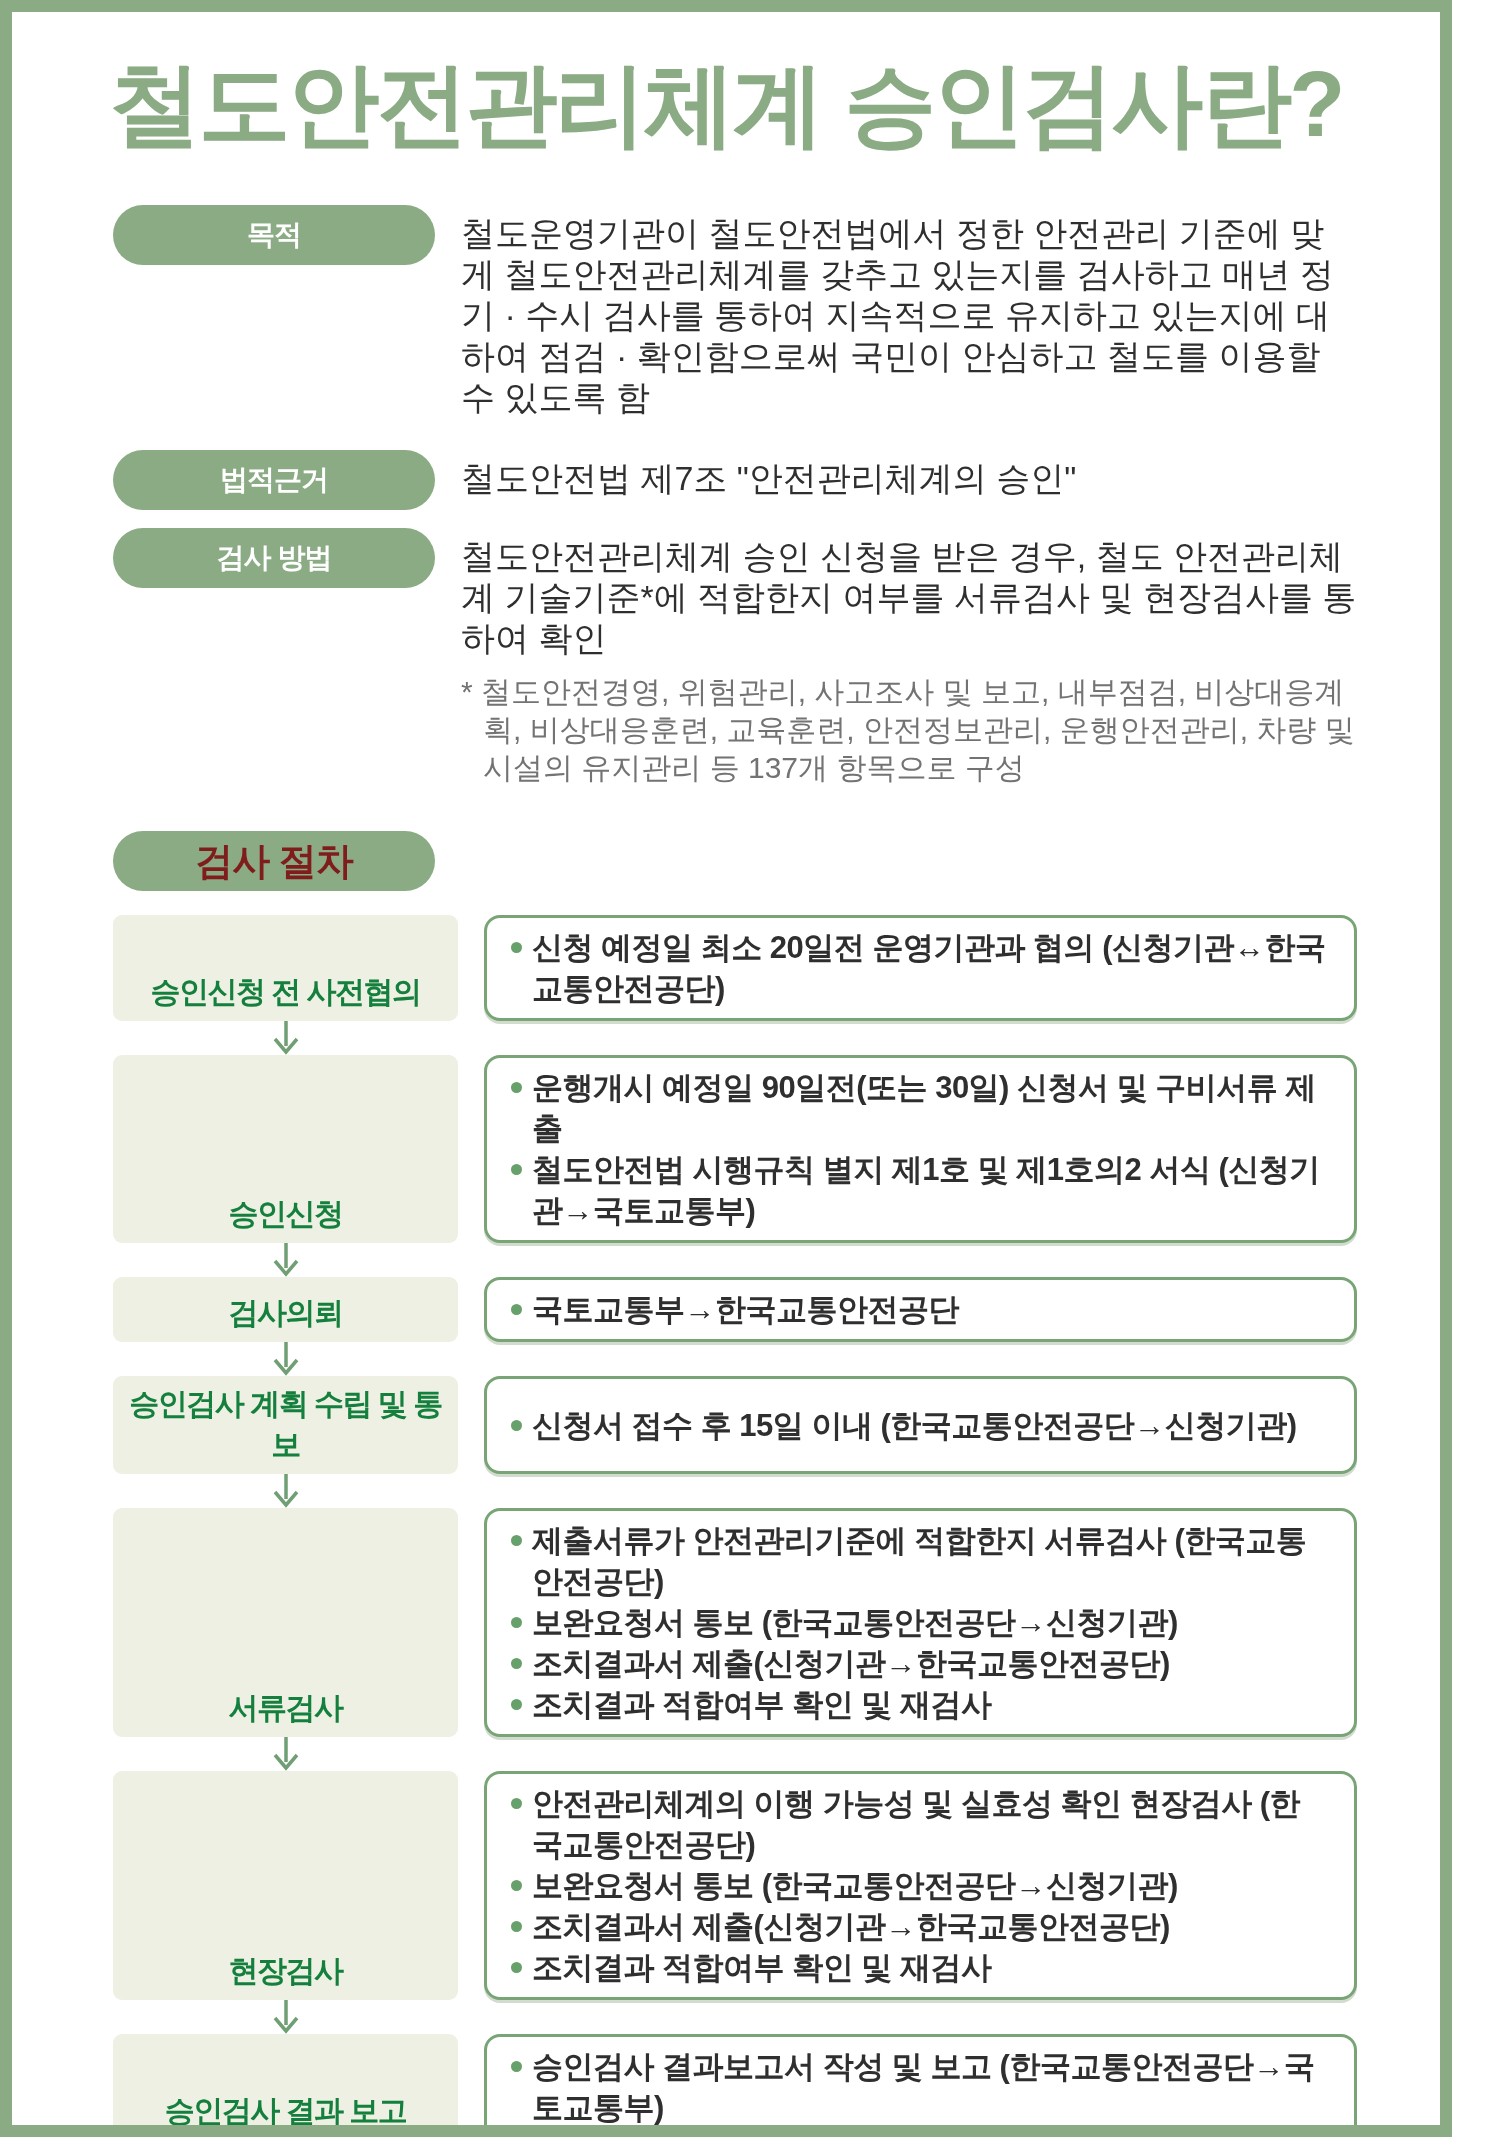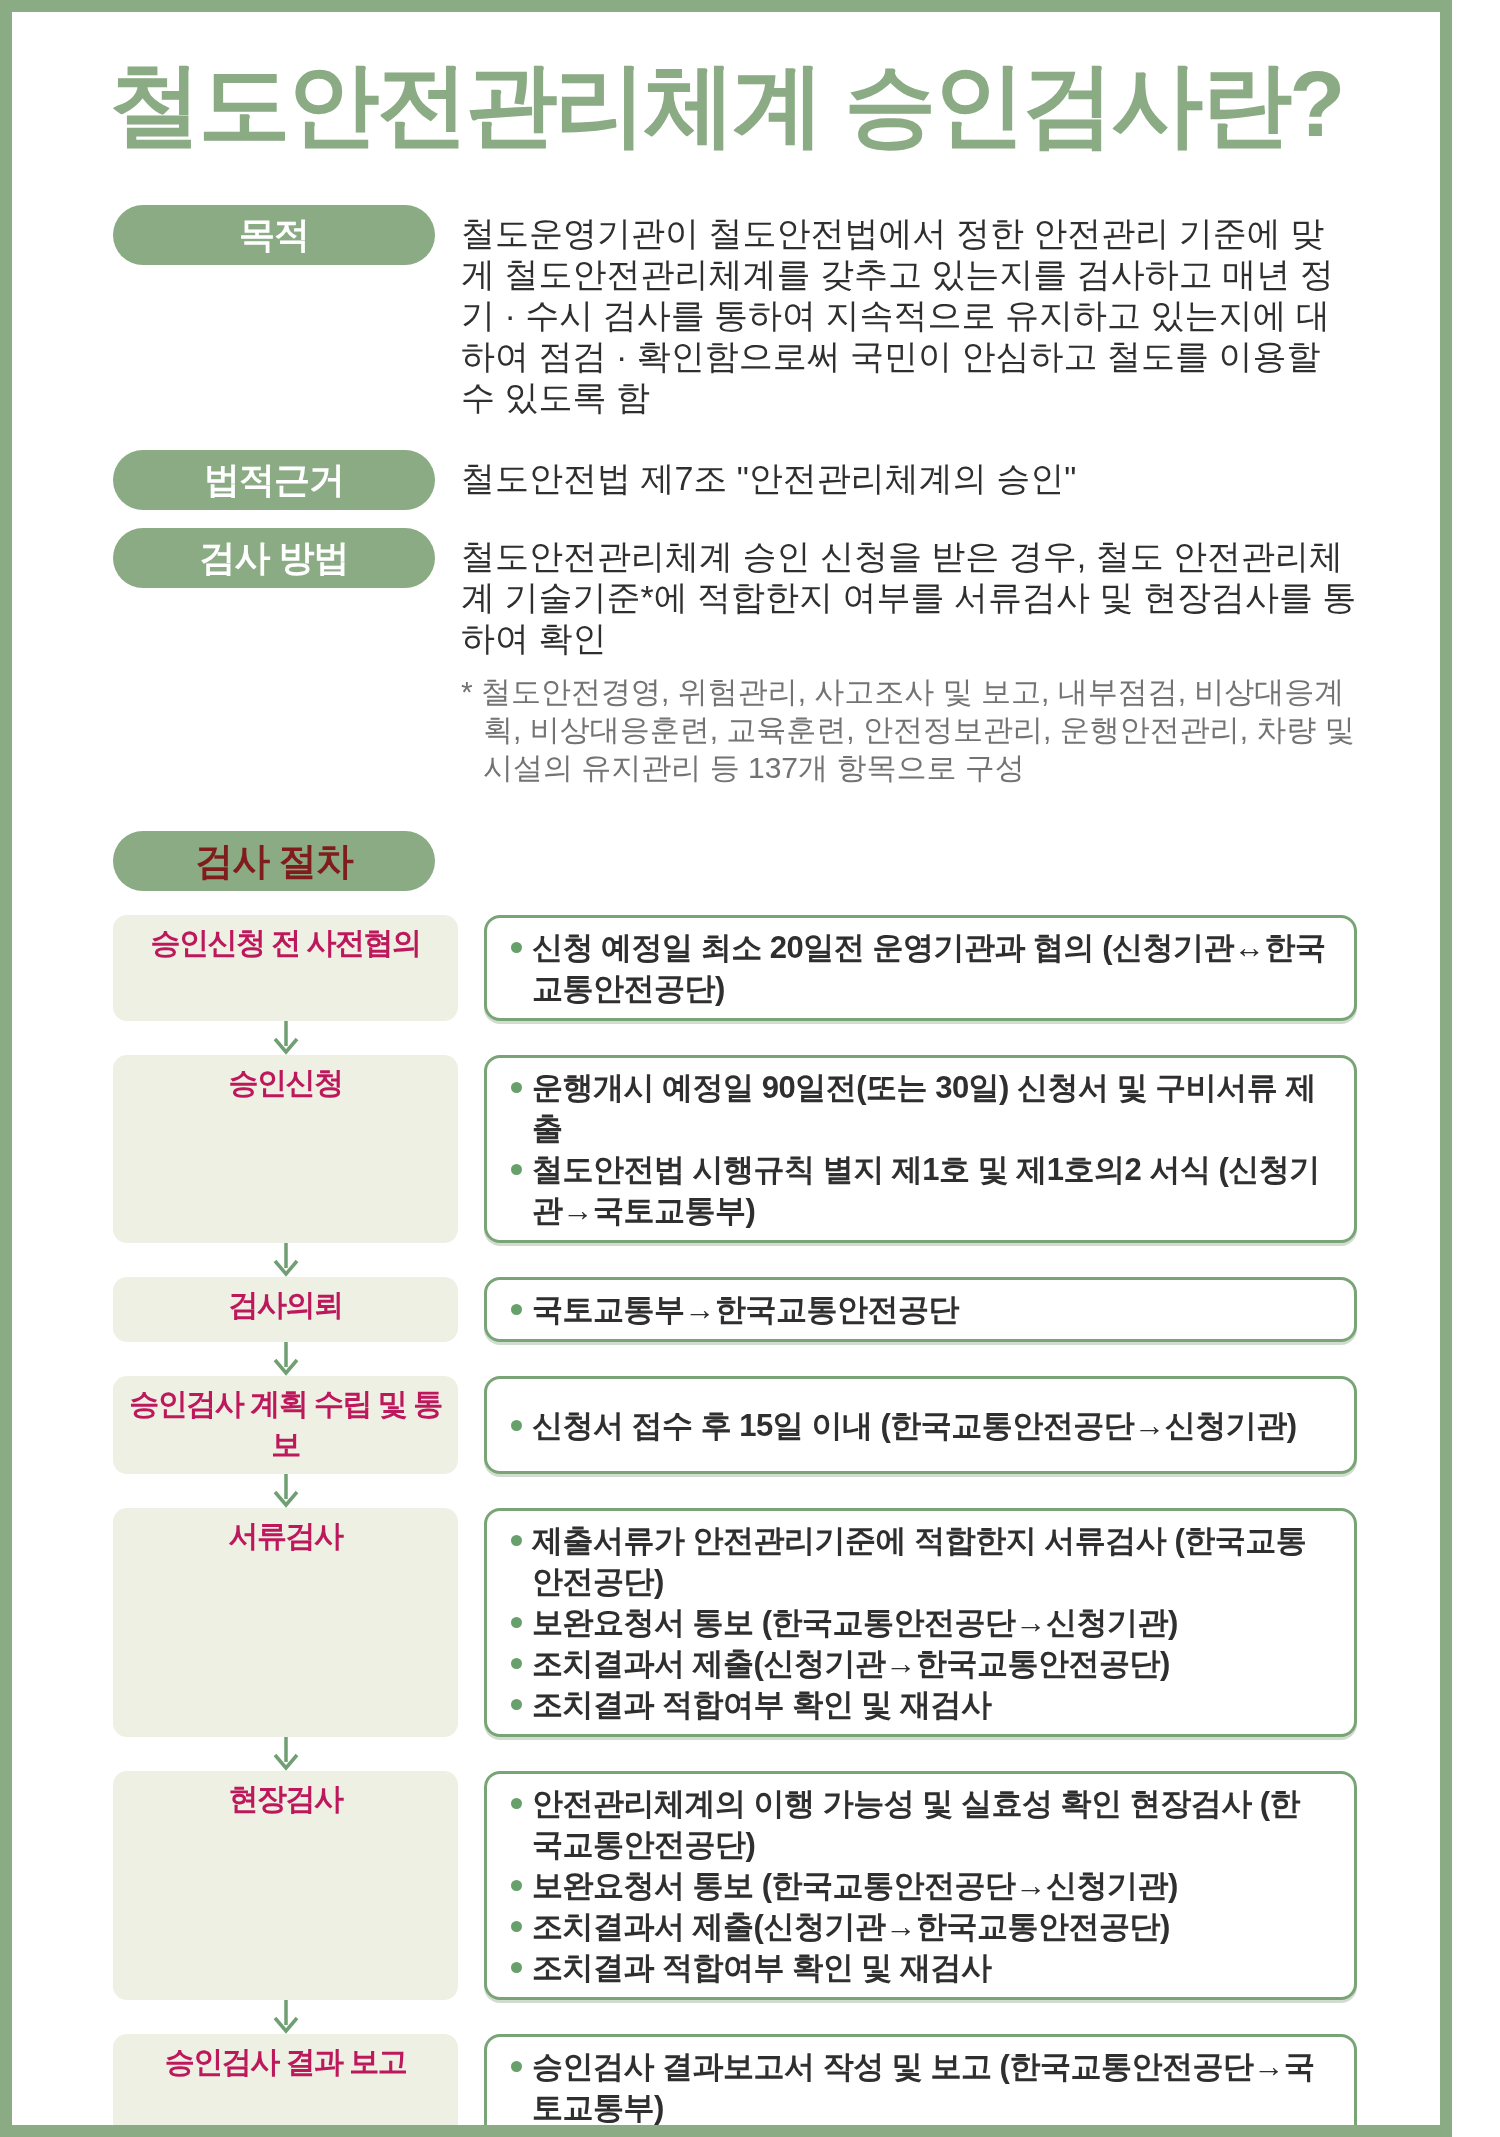--- a/index.html
+++ b/index.html
@@ -13,37 +13,37 @@
   .page { width:1452px; height:2137px; border:12px solid var(--frame); background:#fff; overflow:hidden; }
 
   .title { margin:42px 40px 0; text-align:center; font-size:92px; font-weight:900;
            color:var(--accent); letter-spacing:-3px; line-height:1.1; }
 
   .section { display:flex; gap:26px; align-items:flex-start; margin:0 83px 0 101px; }
   .sec-purpose { margin-top:58px; }
   .sec-legal { margin-top:40px; }
   .sec-method { margin-top:26px; }
   .pill { flex:0 0 322px; height:60px; border-radius:30px; background:var(--accent);
-          color:#fff; font-size:36px; font-weight:800; display:flex; align-items:center;
+          color:#fff; font-size:28px; font-weight:800; display:flex; align-items:center;
           justify-content:center; letter-spacing:-1px; margin-top:-8px; }
   .sec-body { flex:1; font-size:34px; line-height:41px; color:var(--text); font-weight:500; }
   .footnote { margin-top:14px; font-size:30px; line-height:38px; color:#737373;
               padding-left:22px; text-indent:-22px; font-weight:400; }
 
   .procedure-pill { margin:44px 0 0 101px; width:322px; height:60px; border-radius:30px;
                     background:var(--accent); color:#7f1d1d; font-size:38px; font-weight:800;
                     display:flex; align-items:center; justify-content:center; letter-spacing:-1px; }
 
   .flow { margin:24px 83px 0 101px; }
   .flow-row { display:grid; grid-template-columns:345px 1fr; column-gap:26px;
               position:relative; margin-bottom:34px; }
   .flow-row:last-child { margin-bottom:0; }
-  .step-box { background:var(--box-bg); border-radius:14px; display:flex; align-items:flex-start;
+  .step-box { background:var(--box-bg); border-radius:9px; display:flex; align-items:flex-end;
               justify-content:center; text-align:center; font-size:30px; font-weight:800;
-              color:#be185d; padding:8px 4px; letter-spacing:-1.5px; }
+              color:#15803d; padding:8px 4px; letter-spacing:-1.5px; }
   .info-box { border:3px solid var(--box-border); border-radius:16px; background:#fff;
               padding:9px 24px; display:flex; flex-direction:column; justify-content:center;
               box-shadow:0 3px 0 rgba(122,156,118,0.35); }
   ul.items { list-style:none; }
   ul.items li { display:flex; align-items:flex-start; font-size:31px; line-height:41px;
                 color:var(--text); font-weight:700; letter-spacing:-0.5px; }
   .dot { width:11px; height:11px; border-radius:50%; background:var(--bullet);
          margin:15px 10px 0 0; flex:none; }
   .arrow-wrap { position:absolute; top:100%; left:0; width:345px; height:34px;
                 display:flex; align-items:center; justify-content:center; }

